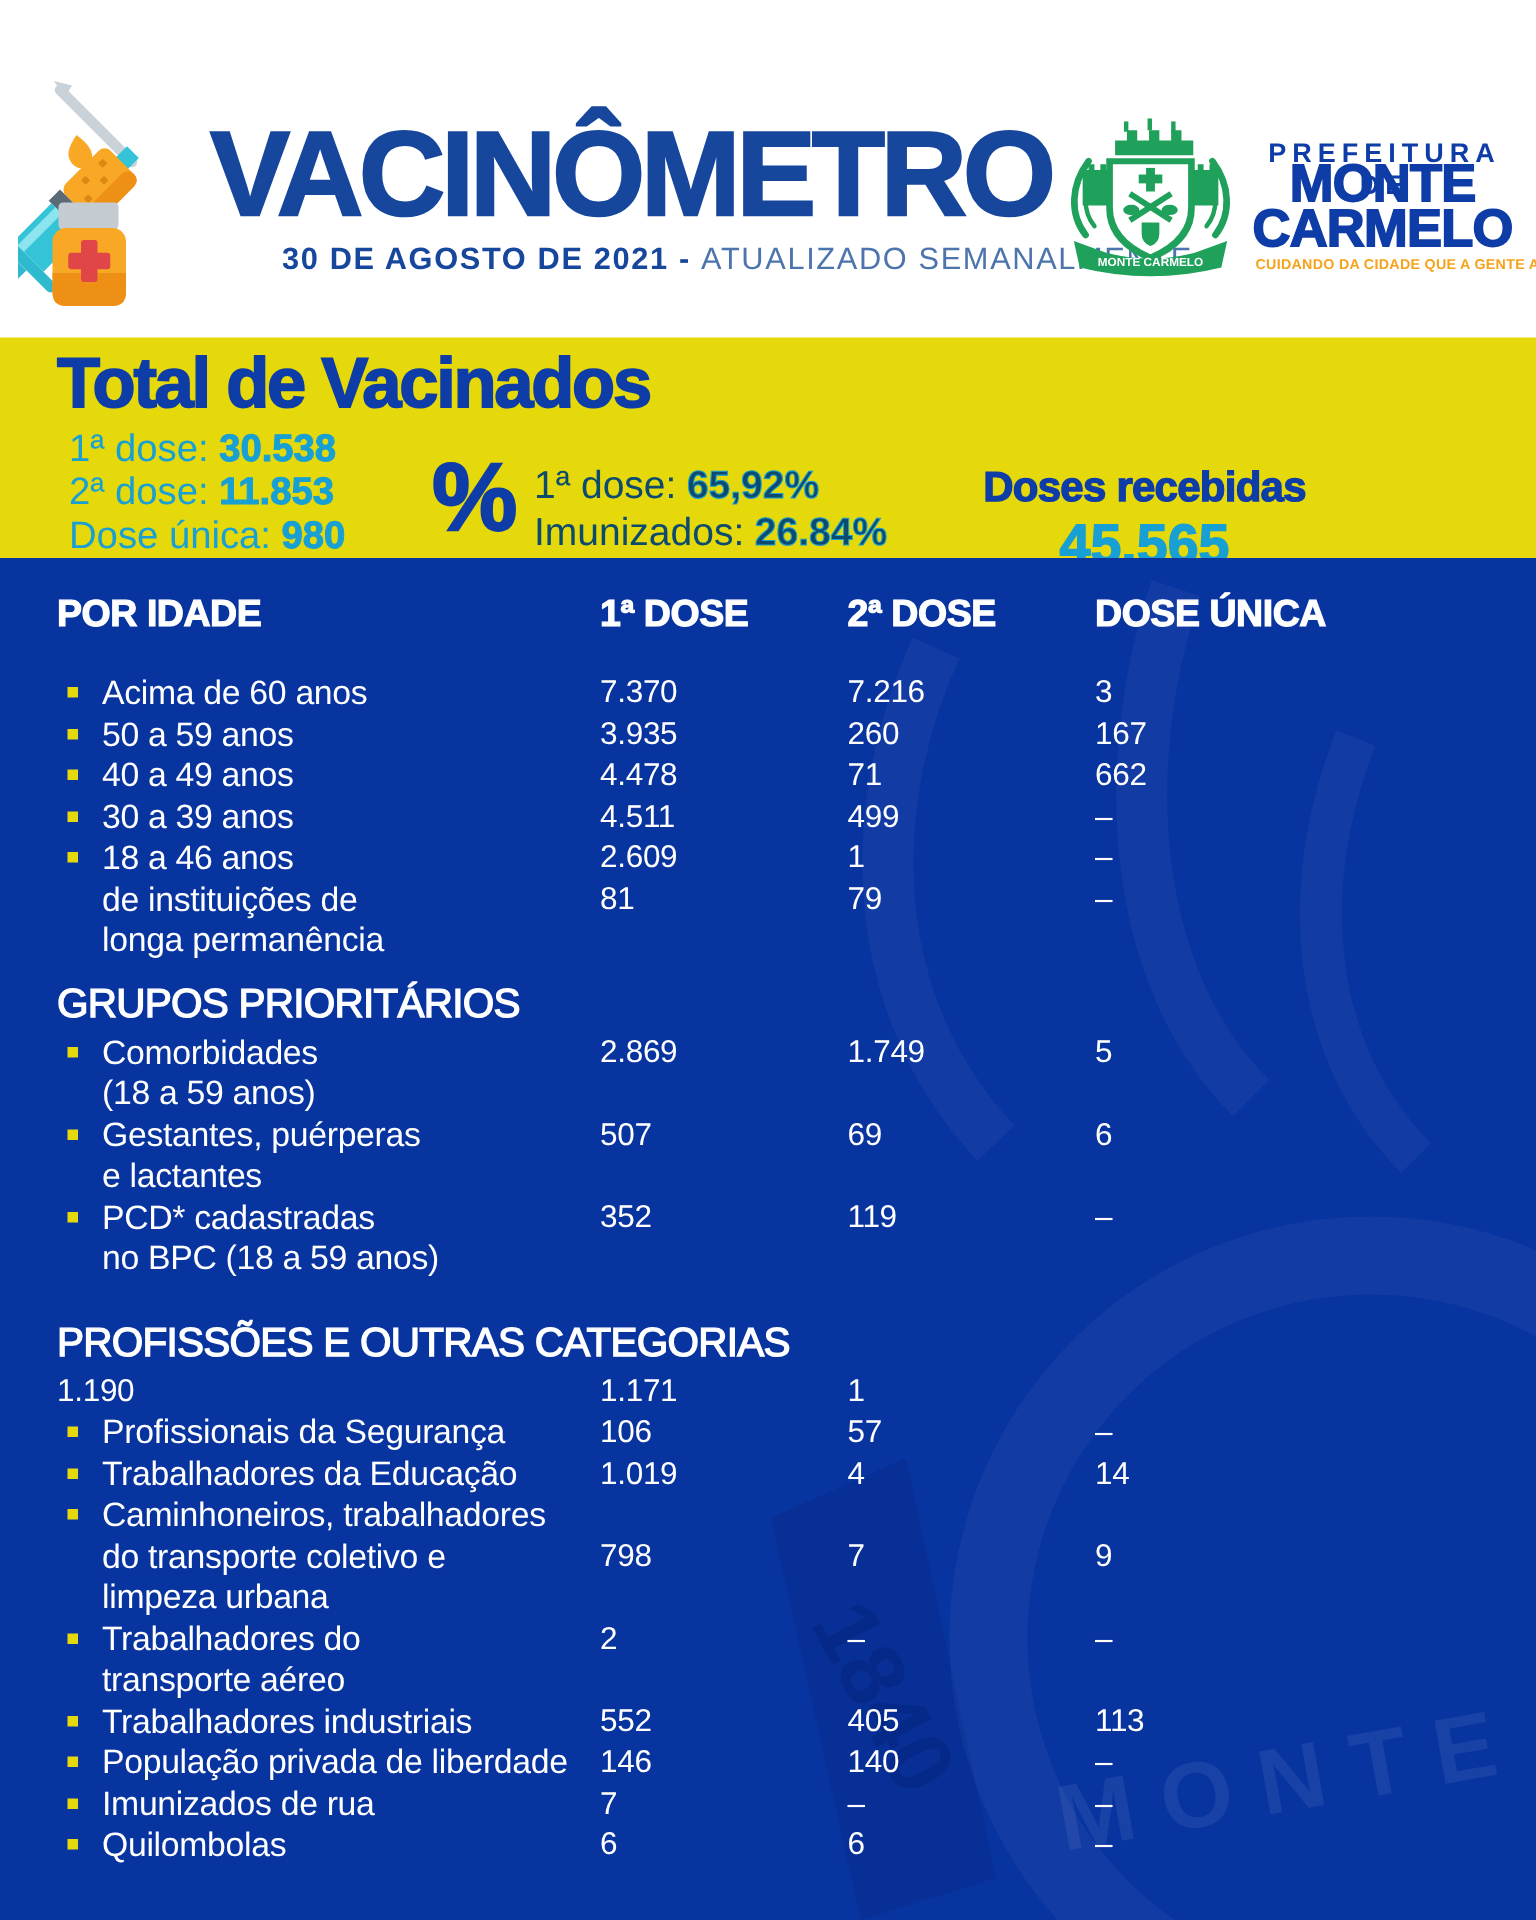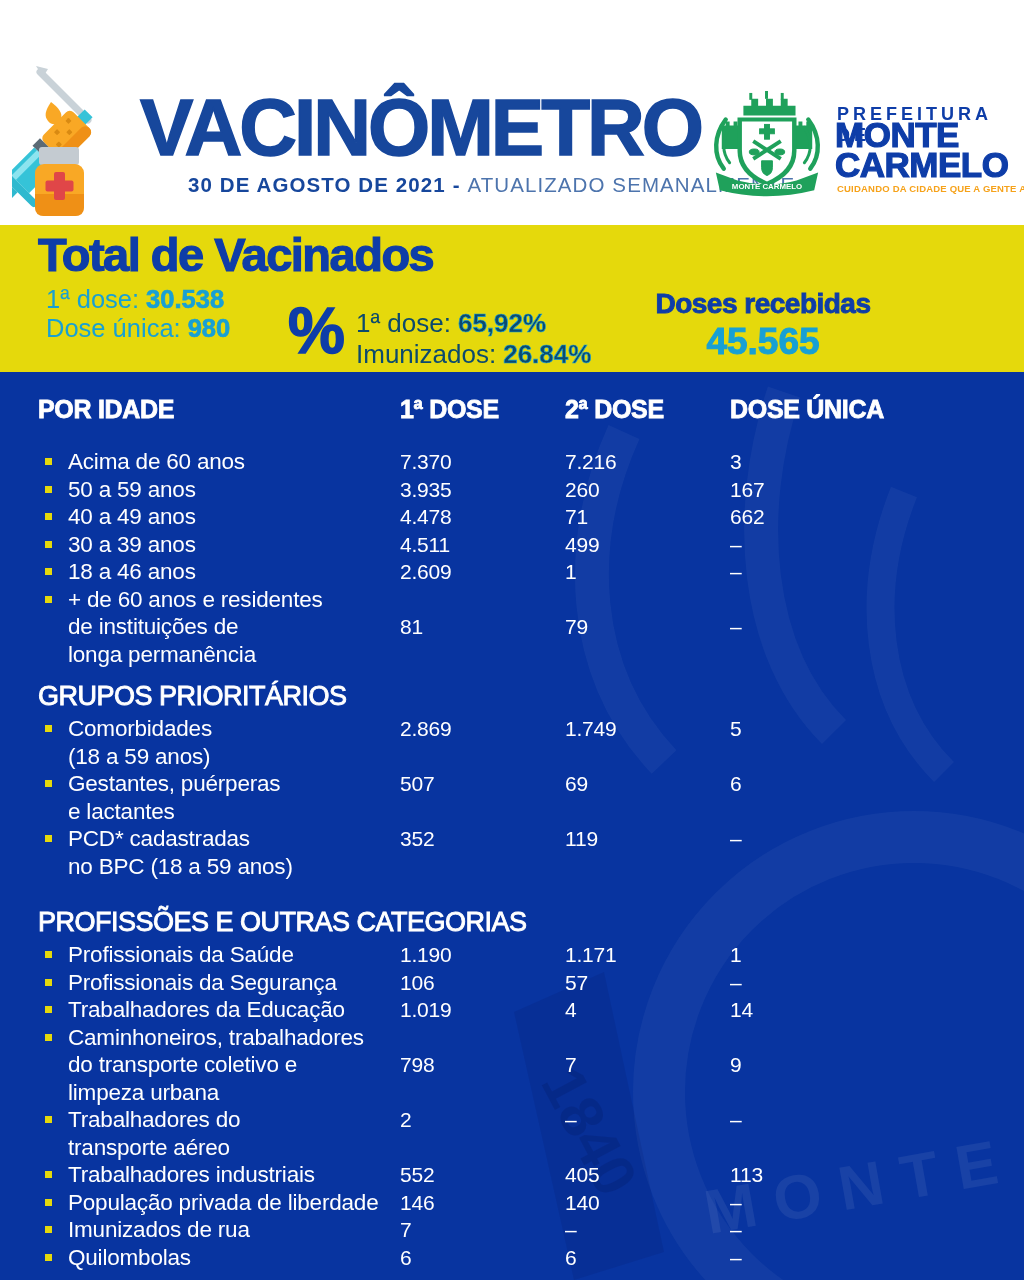--- a/index.html
+++ b/index.html
@@ -1,20 +1,20 @@
 <!DOCTYPE html>
 <html><head>
 <meta charset="utf-8">
 <style>
   html,body{margin:0;padding:0;background:#ffffff;}
   .page{position:relative;width:1024px;height:1280px;overflow:hidden;background:#ffffff;
         font-family:"Liberation Sans",sans-serif;}
 
   
-  .header{position:absolute;top:12px;left:0;width:1009px;height:225px;background:#ffffff;}
+  .header{position:absolute;top:0;left:0;width:1009px;height:225px;background:#ffffff;text-align:center;}
   .syringe{position:absolute;left:12px;top:24px;width:190px;height:180px;}
   .main-title{position:absolute;left:140px;top:76px;font-size:80px;font-weight:bold;
               color:#17479c;letter-spacing:-3px;line-height:1;-webkit-text-stroke:1.5px #17479c;}
   .date-line{position:absolute;left:188px;top:161px;font-size:20.5px;font-weight:bold;
              letter-spacing:1.1px;color:#17479c;white-space:nowrap;}
   .date-light{color:#4d74ad;font-weight:normal;}
   .crest{position:absolute;left:708px;top:78px;width:118px;height:118px;}
   .logo-prefix{position:absolute;left:837px;top:92px;font-size:18px;font-weight:bold;
                letter-spacing:4px;color:#0e3da8;}
   .logo-name{position:absolute;left:835px;top:108px;font-size:35px;line-height:30px;
@@ -27,21 +27,21 @@
   .band-title{position:absolute;left:38px;top:2px;font-size:47px;font-weight:bold;
               color:#0e3da8;letter-spacing:-1.5px;-webkit-text-stroke:1.2px #0e3da8;}
   .doses{position:absolute;left:46px;top:60px;}
   .dose-line{font-size:25.5px;line-height:29px;color:#18a0d4;white-space:nowrap;}
   .dose-line b{font-weight:bold;margin-left:7px;-webkit-text-stroke:0.7px #18a0d4;}
   .pct-symbol{position:absolute;left:288px;top:76px;font-size:64px;line-height:60px;
               font-weight:bold;color:#0e3da8;-webkit-text-stroke:1.5px #0e3da8;}
   .pct-lines{position:absolute;left:356px;top:83px;}
   .pct-line{font-size:26px;line-height:31px;color:#0c4a6e;white-space:nowrap;}
   .pct-line b{font-weight:bold;margin-left:7px;-webkit-text-stroke:0.7px #18a0d4;}
-  .received{position:absolute;left:637px;top:63px;width:252px;text-align:center;}
+  .received{position:absolute;left:637px;top:84px;width:252px;text-align:center;}
   .received-label{font-size:28px;font-weight:bold;color:#0e3da8;letter-spacing:-0.5px;
                   -webkit-text-stroke:0.9px #0e3da8;}
   .received-value{font-size:37px;font-weight:bold;color:#18a0d4;margin-top:1px;
                   -webkit-text-stroke:1px #18a0d4;}
 
   
   .blue{position:absolute;top:372px;left:0;width:1024px;height:908px;background:#0834a0;color:#ffffff;}
   .watermark{position:absolute;right:0;top:0;width:540px;height:908px;pointer-events:none;}
   .table{position:relative;padding:22px 0 0 38px;}
   .t-line{display:grid;grid-template-columns:362px 165px 165px 1fr;height:27.5px;
@@ -129,20 +129,21 @@
       <div>CARMELO</div>
     </div>
     <div class="logo-tagline">CUIDANDO DA CIDADE QUE A GENTE AMA</div>
   </div>
 
   <div class="band">
     <div class="band-title">Total de Vacinados</div>
 
     <div class="doses">
       <div class="dose-line"><span>1ª dose:</span><b>30.538</b></div>
+      <div class="dose-line"><span>2ª dose:</span><b>11.853</b></div>
       <div class="dose-line"><span>Dose única:</span><b>980</b></div>
     </div>
 
     <div class="pct-symbol">%</div>
 
     <div class="pct-lines">
       <div class="pct-line"><span>1ª dose:</span><b>65,92%</b></div>
       <div class="pct-line"><span>Imunizados:</span><b>26.84%</b></div>
     </div>
 
@@ -208,23 +209,20 @@
           <div class="t-row">
             <div class="t-line">
               <div class="t-label"><span class="bullet"></span><span>18 a 46 anos</span></div>
               <div class="t-val">2.609</div>
               <div class="t-val">1</div>
               <div class="t-val">–</div>
             </div>
           </div>
           <div class="t-row">
             <div class="t-line">
-              <div class="t-label"><span class="bullet"></span><span>+ de 60 anos e residentes</span></div>
-            </div>
-            <div class="t-line">
               <div class="t-label"><span>de instituições de</span></div>
               <div class="t-val">81</div>
               <div class="t-val">79</div>
               <div class="t-val">–</div>
             </div>
             <div class="t-line">
               <div class="t-label"><span>longa permanência</span></div>
             </div>
           </div>
           <div class="section-title">GRUPOS PRIORITÁRIOS</div>
@@ -257,21 +255,20 @@
               <div class="t-val">119</div>
               <div class="t-val">–</div>
             </div>
             <div class="t-line">
               <div class="t-label"><span>no BPC (18 a 59 anos)</span></div>
             </div>
           </div>
           <div class="section-title extra-gap">PROFISSÕES E OUTRAS CATEGORIAS</div>
           <div class="t-row">
             <div class="t-line">
-              <div class="t-label"><span class="bullet"></span><span>Profissionais da Saúde</span></div>
               <div class="t-val">1.190</div>
               <div class="t-val">1.171</div>
               <div class="t-val">1</div>
             </div>
           </div>
           <div class="t-row">
             <div class="t-line">
               <div class="t-label"><span class="bullet"></span><span>Profissionais da Segurança</span></div>
               <div class="t-val">106</div>
               <div class="t-val">57</div>

